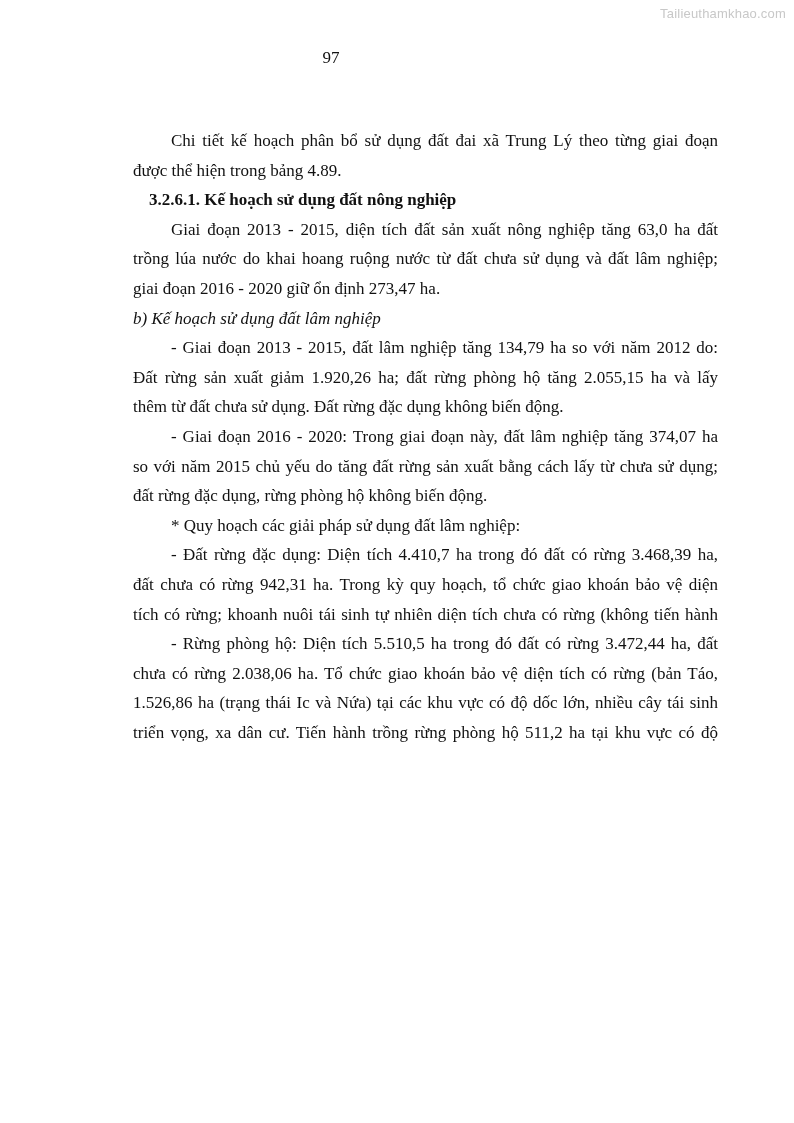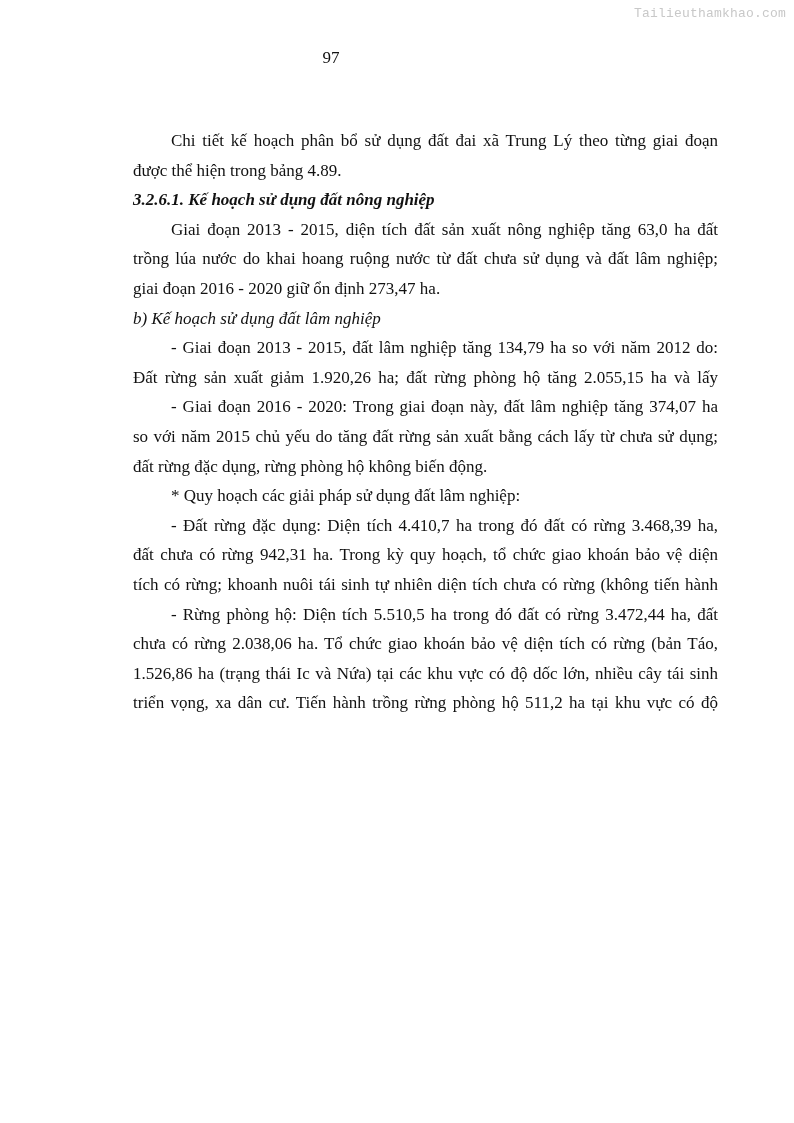--- a/index.html
+++ b/index.html
@@ -1,25 +1,25 @@
 <!DOCTYPE html>
 <html><head>
 <meta charset="utf-8">
 <style>
   html, body { margin: 0; padding: 0; background: #ffffff; }
   body { width: 794px; height: 1123px; position: relative; overflow: hidden;
          font-family: "Liberation Serif", "DejaVu Serif", serif; color: #111; }
-  .watermark { position: absolute; top: 6px; right: 8px; font-family: Liberation Mono, monospace;
+  .watermark { position: absolute; top: 6px; right: 8px; font-family: Liberation Sans, sans-serif;
                font-size: 13px; color: #c8c8c8; letter-spacing: 0.2px; }
   .page-number { position: absolute; top: 48px; left: 0; width: 662px; text-align: center; font-size: 17px; }
   .content { position: absolute; left: 133px; width: 585px; top: 126px; font-size: 17px; }
   .line { height: 29.6px; line-height: 29.6px; white-space: nowrap; text-align: justify; text-align-last: justify; }
   .line.last { text-align-last: left; }
   .indent { padding-left: 38px; }
-  .heading-bold { font-weight: bold; font-style: italic; text-align-last: left; }
+  .heading-bold { font-weight: bold; text-align-last: left; margin-left: 16px; }
   .heading-italic { font-style: italic; text-align-last: left; }
   sup { font-size: 10px; line-height: 0; }
 </style>
 </head>
 <body>
 
 <div class="watermark">Tailieuthamkhao.com</div>
 <div class="page-number">97</div>
 
 <div class="content">
@@ -36,20 +36,21 @@
     <div class="line indent">Giai đoạn 2013 - 2015, diện tích đất sản xuất nông nghiệp tăng 63,0 ha đất</div>
     <div class="line">trồng lúa nước do khai hoang ruộng nước từ đất chưa sử dụng và đất lâm nghiệp;</div>
     <div class="line last">giai đoạn 2016 - 2020 giữ ổn định 273,47 ha.</div>
   </div>
 
   <div class="line heading-italic">b) Kế hoạch sử dụng đất lâm nghiệp</div>
 
   <div>
     <div class="line indent">- Giai đoạn 2013 - 2015, đất lâm nghiệp tăng 134,79 ha so với năm 2012 do:</div>
     <div class="line">Đất rừng sản xuất giảm 1.920,26 ha; đất rừng phòng hộ tăng 2.055,15 ha và lấy</div>
+    <div class="line last">thêm từ đất chưa sử dụng. Đất rừng đặc dụng không biến động.</div>
   </div>
 
   <div>
     <div class="line indent">- Giai đoạn 2016 - 2020: Trong giai đoạn này, đất lâm nghiệp tăng 374,07 ha</div>
     <div class="line">so với năm 2015 chủ yếu do tăng đất rừng sản xuất bằng cách lấy từ chưa sử dụng;</div>
     <div class="line last">đất rừng đặc dụng, rừng phòng hộ không biến động.</div>
   </div>
 
   <div>
     <div class="line indent last">* Quy hoạch các giải pháp sử dụng đất lâm nghiệp:</div>

